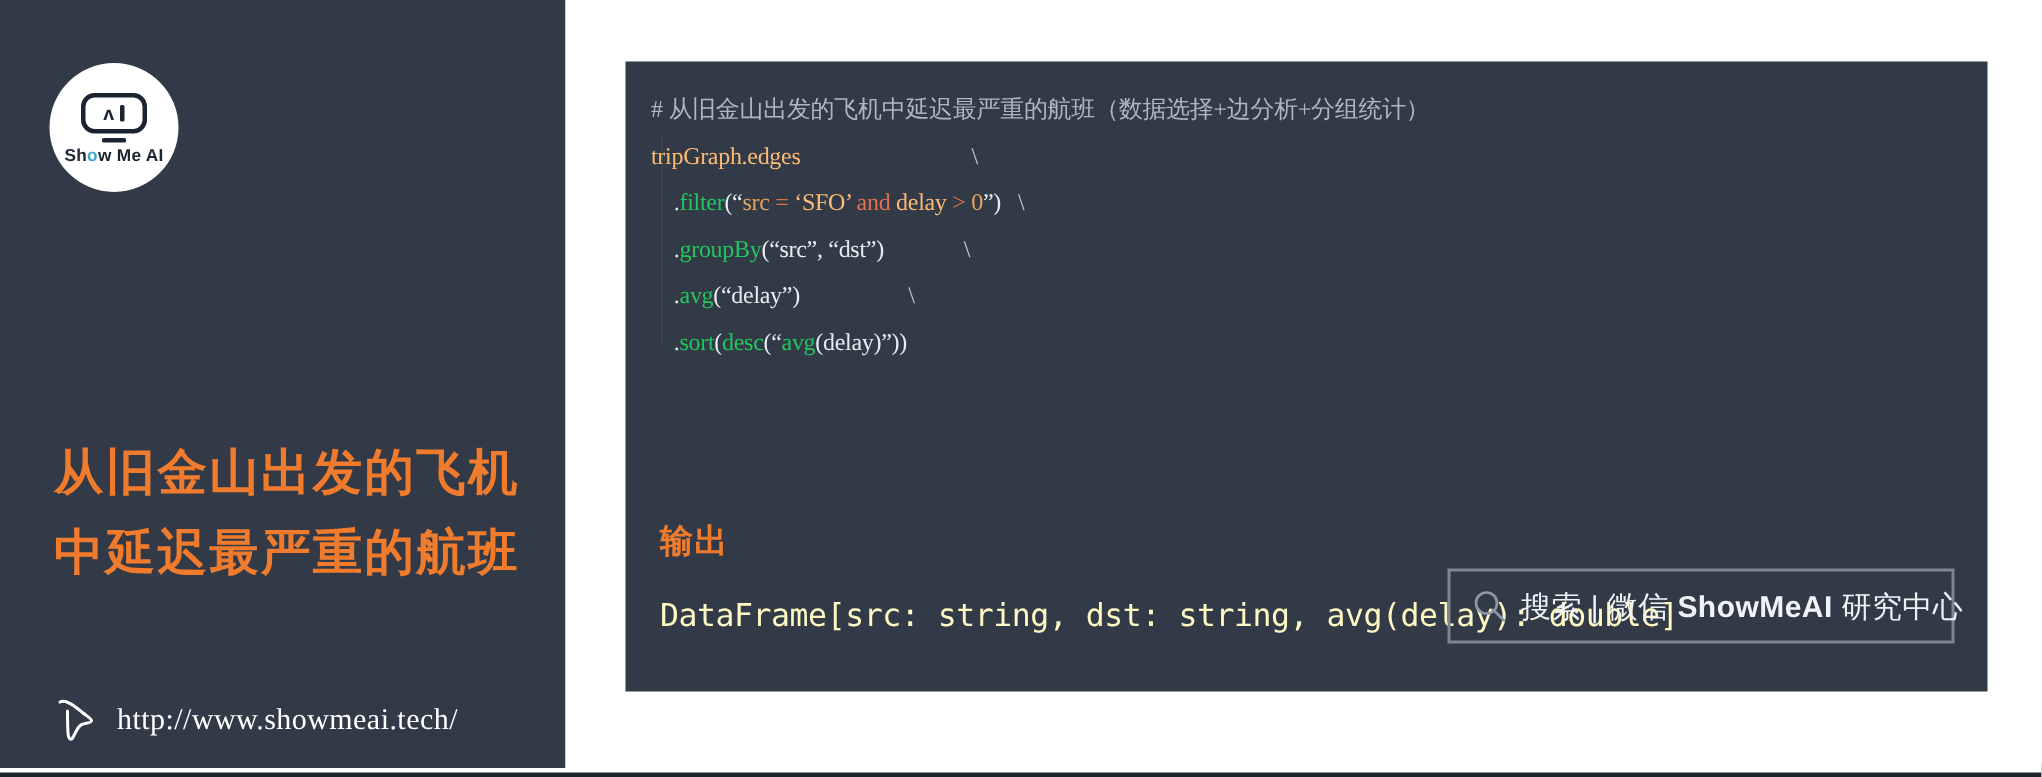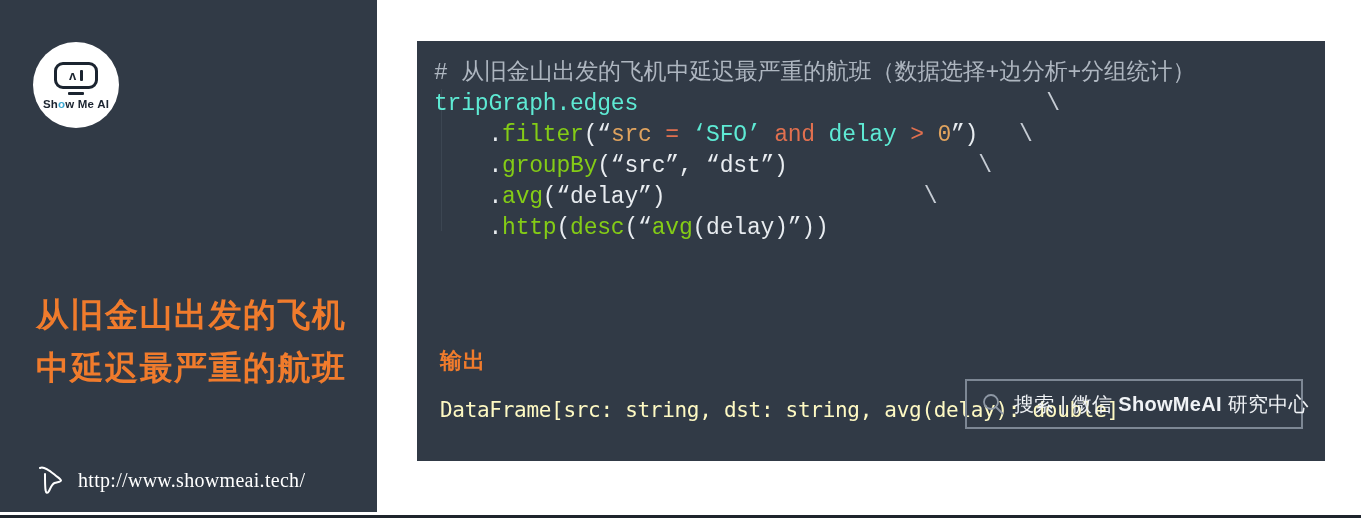--- a/index.html
+++ b/index.html
@@ -159,40 +159,40 @@
   }
 
   .code-area {
     position: absolute;
     left: 17px;
     top: 17px;
     right: 12px;
   }
   pre.code {
     margin: 0;
-    font-family: Liberation Mono, monospace;
-    font-size: 23px;
+    font-family: Liberation Serif, serif;
+    font-size: 16px;
     line-height: 31px;
     color: #dfe3e8;
     white-space: pre;
     letter-spacing: -0.2px;
   }
   .guide {
     position: absolute;
     left: 24px;
     top: 48px;
     width: 1px;
     height: 142px;
     background: #3c4652;
   }
 
   
   .c-comment { color: #aeb6c0; }
-  .c-plain   { color: #5eead4; }
-  .c-fn      { color: #84cc16; }
+  .c-plain   { color: #fdba74; }
+  .c-fn      { color: #22c55e; }
   .c-str     { color: #e0a35e; }
   .c-op      { color: #e2704f; }
   .c-num     { color: #e0a35e; }
   .c-punc    { color: #e8ecf0; }
   .c-slash   { color: #c6ccd4; }
 
   .out-label {
     position: absolute;
     left: 23px;
     top: 305px;
@@ -278,21 +278,21 @@
     <div class="codecard">
 
       <div class="guide"></div>
 
       <div class="code-area">
         <pre class="code"><span class="c-comment"># 从旧金山出发的飞机中延迟最严重的航班（数据选择+边分析+分组统计）</span></pre>
         <pre class="code" id="code-body"><span class="c-plain">tripGraph.edges</span><span class="c-plain">                              </span><span class="c-slash">\</span>
 <span class="c-plain">    </span><span class="c-punc">.</span><span class="c-fn">filter</span><span class="c-punc">(“</span><span class="c-str">src</span><span class="c-plain"> </span><span class="c-op">=</span><span class="c-plain"> ‘SFO’ </span><span class="c-op">and</span><span class="c-plain"> delay </span><span class="c-op">&gt;</span><span class="c-plain"> </span><span class="c-num">0</span><span class="c-punc">”)</span><span class="c-plain">   </span><span class="c-slash">\</span>
 <span class="c-plain">    </span><span class="c-punc">.</span><span class="c-fn">groupBy</span><span class="c-punc">(“src”, “dst”)</span><span class="c-plain">              </span><span class="c-slash">\</span>
 <span class="c-plain">    </span><span class="c-punc">.</span><span class="c-fn">avg</span><span class="c-punc">(“delay”)</span><span class="c-plain">                   </span><span class="c-slash">\</span>
-<span class="c-plain">    </span><span class="c-punc">.</span><span class="c-fn">http</span><span class="c-punc">(</span><span class="c-fn">desc</span><span class="c-punc">(“</span><span class="c-fn">avg</span><span class="c-punc">(delay)”))</span></pre>
+<span class="c-plain">    </span><span class="c-punc">.</span><span class="c-fn">sort</span><span class="c-punc">(</span><span class="c-fn">desc</span><span class="c-punc">(“</span><span class="c-fn">avg</span><span class="c-punc">(delay)”))</span></pre>
       </div>
 
       <div class="out-label">输出</div>
       <div class="out-value">DataFrame[src: string, dst: string, avg(delay): double]</div>
 
       <div class="search-badge">
         <svg class="mag" viewBox="0 0 24 24">
           <circle cx="10" cy="10" r="7" fill="none" stroke="#8e98a5" stroke-width="1.8"></circle>
           <line x1="15" y1="15" x2="21.5" y2="21.5" stroke="#8e98a5" stroke-width="1.8" stroke-linecap="round"></line>
         </svg>

